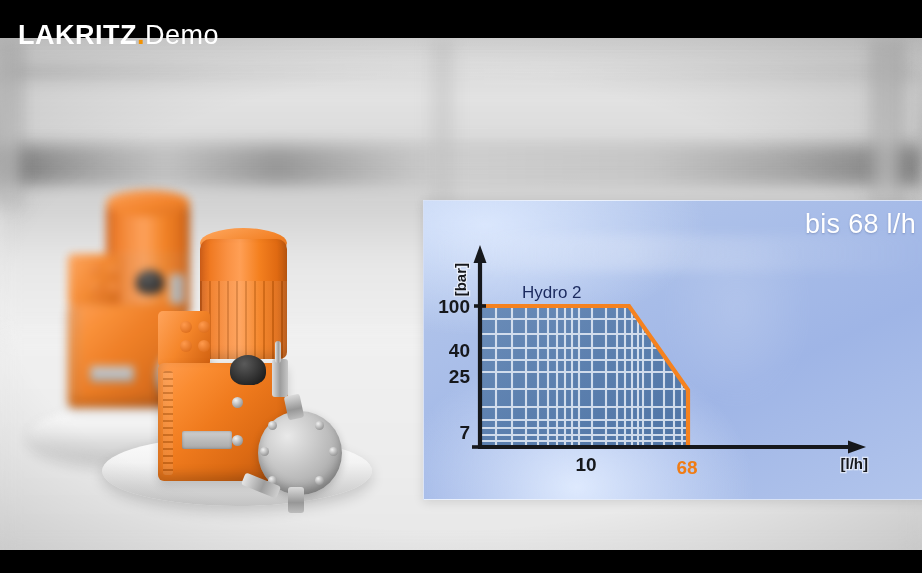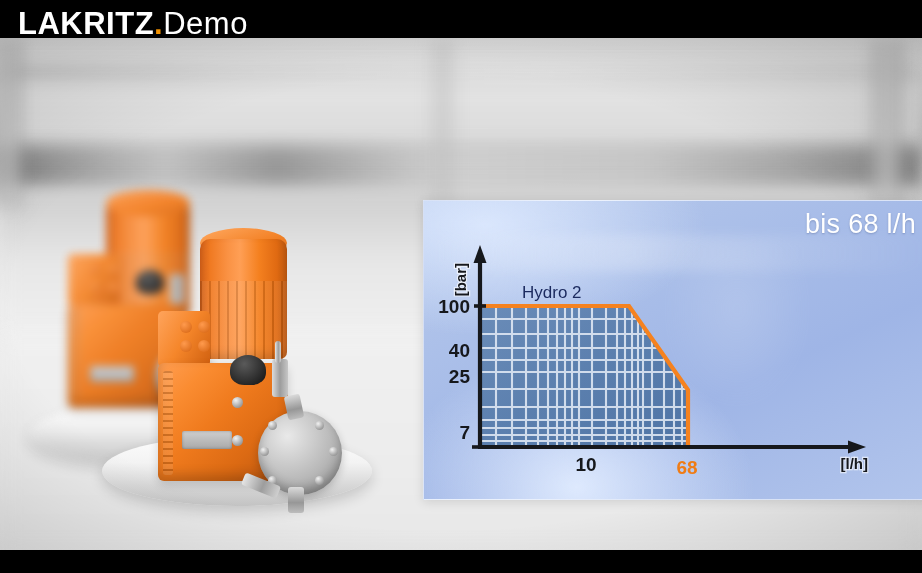--- a/index.html
+++ b/index.html
@@ -180,22 +180,22 @@
   }
   .tick-lbl{ font-size:19px; }
   .tick-lbl-accent{ font-size:19px; fill:#ef7c15; }
   .series-lbl{
     font-family:"Liberation Sans", sans-serif;
     font-size:17px; fill:#1b2a5e;
   }
 
   
   #logo{
-    position:absolute; left:18px; top:6px;
-    font-size:31px; font-weight:bold; color:#ffffff;
+    position:absolute; left:18px; top:20px;
+    font-size:27px; font-weight:bold; color:#ffffff;
     letter-spacing:.5px; z-index:20; white-space:nowrap;
   }
   #logo .lk{ font-weight:bold; }
   #logo .dot{ color:#f39200; }
   #logo .dm{ font-weight:normal; }
 
   .bar-top{ position:absolute; left:0; top:0; width:922px; height:38px;
     background:#000; z-index:10; }
   .bar-bottom{ position:absolute; left:0; top:550px; width:922px; height:23px;
     background:#000; z-index:10; }

